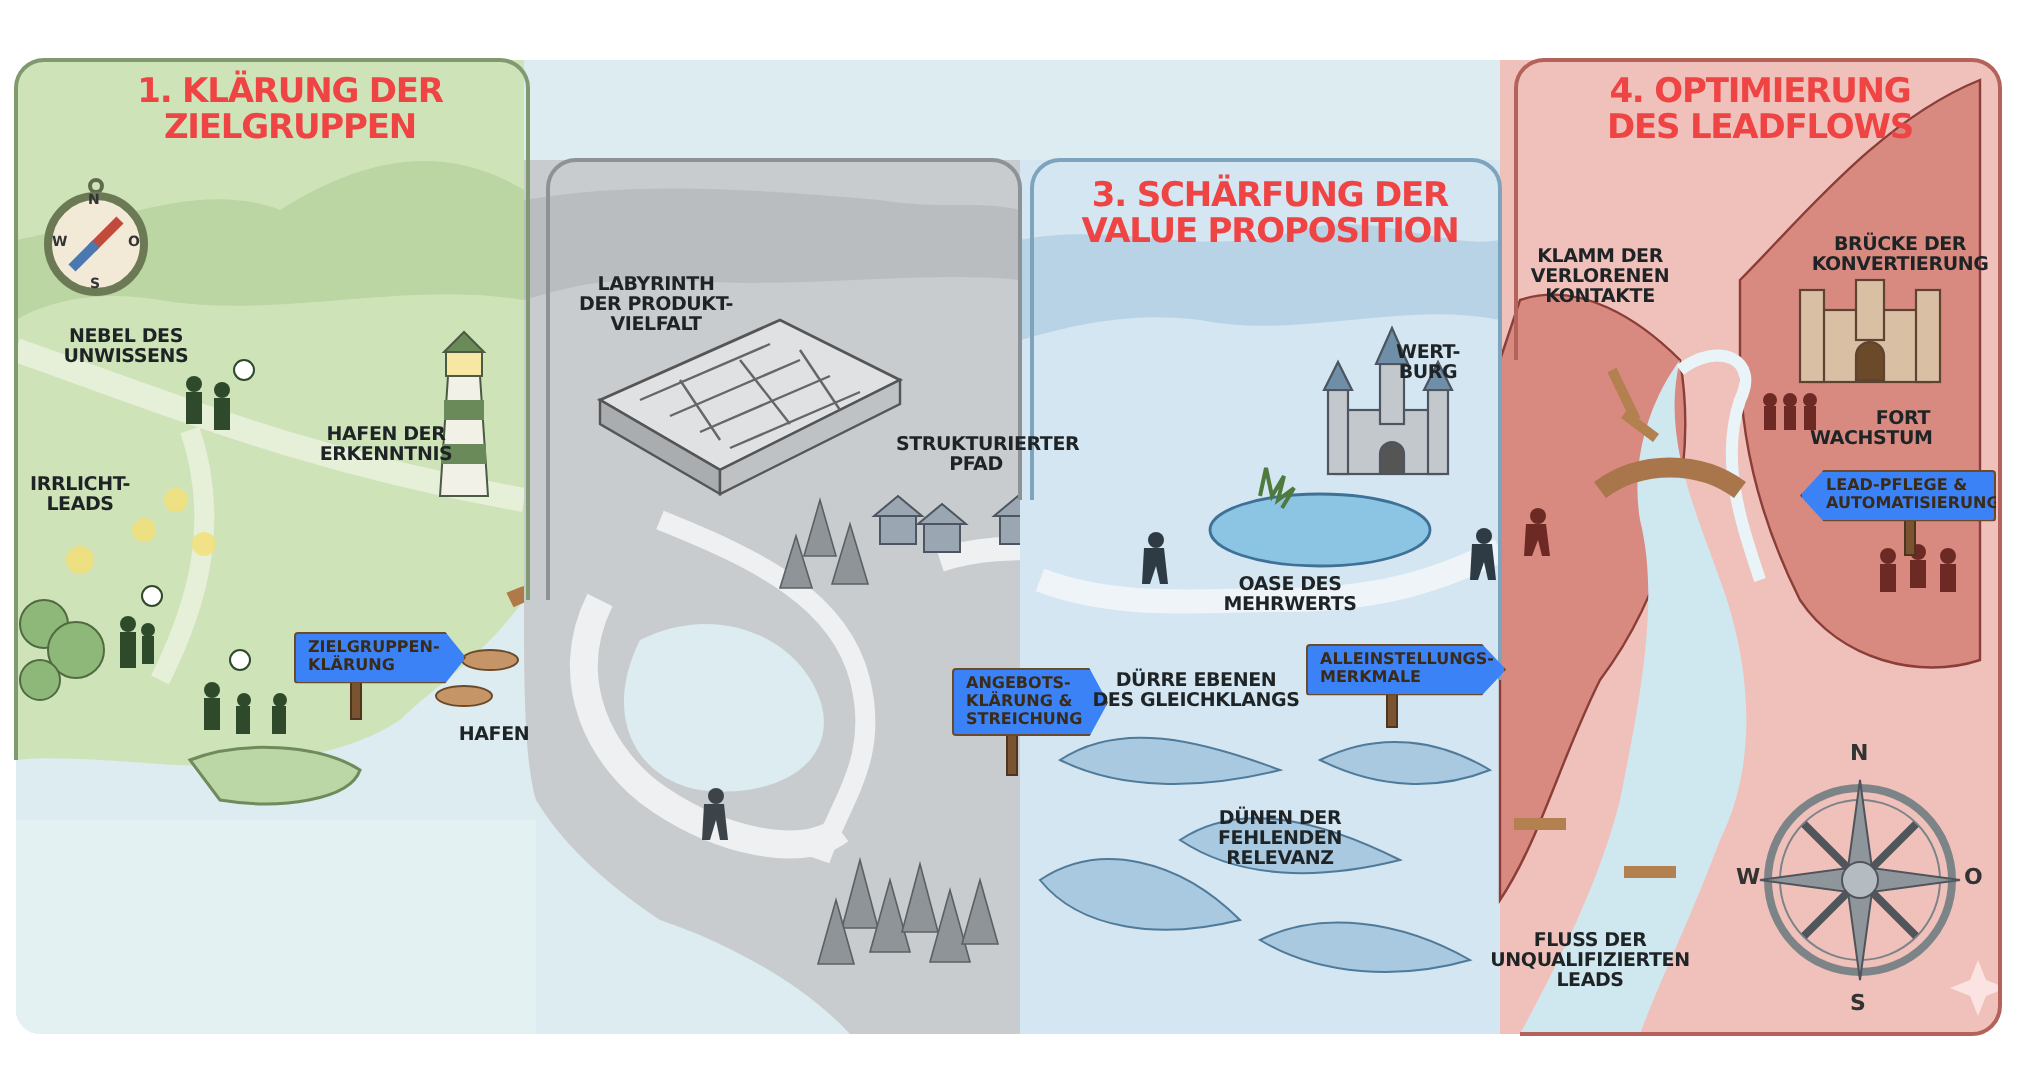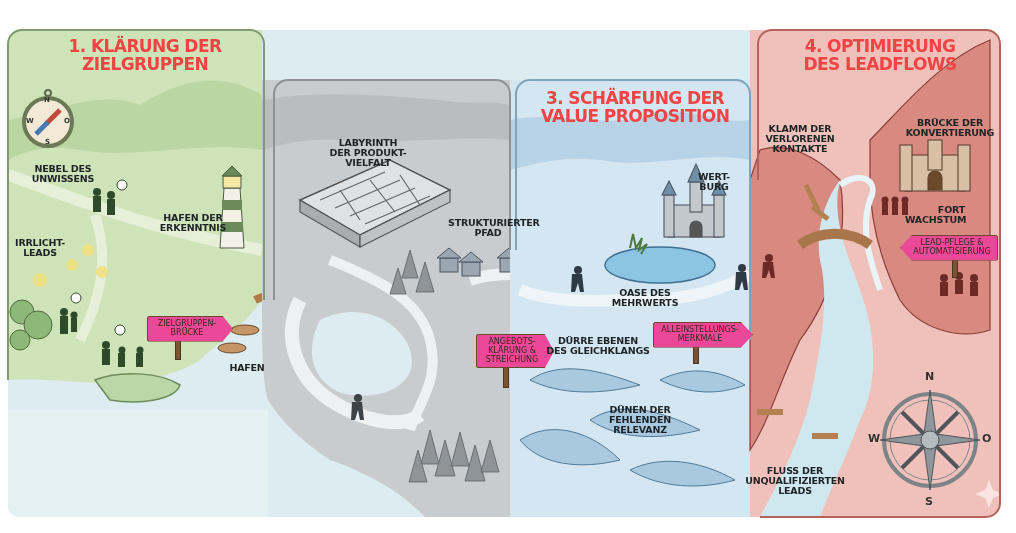--- a/index.html
+++ b/index.html
@@ -1,20 +1,20 @@
 <!DOCTYPE html>
 <html><head>
 <meta charset="utf-8">
 <style>
   html,body{margin:0;padding:0;background:#ffffff;}
   body{width:1016px;height:533px;position:relative;overflow:hidden;font-family:"DejaVu Sans",sans-serif;}
   #scene{position:absolute;left:0;top:0;width:1016px;height:533px;}
   .lbl{position:absolute;text-align:center;font-family:"DejaVu Sans",sans-serif;font-weight:bold;color:#1e2326;line-height:1.05;white-space:pre-line;font-size:9.5px;letter-spacing:-0.2px;}
   .title{position:absolute;text-align:center;font-family:"DejaVu Sans",sans-serif;font-weight:bold;color:#ef4444;line-height:1.05;white-space:pre-line;font-size:17px;letter-spacing:-0.6px;}
-  .sign{position:absolute;background:#ec4899;border:1.6px solid #6b4a2a;color:#3a2a18;font-family:"DejaVu Sans",sans-serif;font-weight:normal;font-size:8px;line-height:1.1;text-align:center;white-space:pre-line;padding:3px 6px;border-radius:2px;}
+  .sign{position:absolute;background:#3b82f6;border:1.6px solid #6b4a2a;color:#3a2a18;font-family:"DejaVu Sans",sans-serif;font-weight:bold;font-size:8px;line-height:1.1;text-align:left;white-space:pre-line;padding:3px 6px;border-radius:2px;}
   .sign.right{clip-path:polygon(0 0,88% 0,100% 50%,88% 100%,0 100%);padding-right:12px;}
   .sign.left{clip-path:polygon(12% 0,100% 0,100% 100%,12% 100%,0 50%);padding-left:12px;}
   .post{position:absolute;width:4px;background:#7a5430;border:1px solid #4e3520;}
   .compass-letter{position:absolute;font-family:"DejaVu Sans",sans-serif;font-weight:bold;color:#333;font-size:11px;}
 </style>
 </head>
 <body>
 
 <div id="scene">
 <svg width="1016" height="533" viewBox="0 0 1016 533">
@@ -237,24 +237,24 @@
 
 <div class="lbl" style="left:18px;top:164px;width:90px;">NEBEL DES
 UNWISSENS</div>
 <div class="lbl" style="left:10px;top:238px;width:60px;">IRRLICHT-
 LEADS</div>
 <div class="lbl" style="left:158px;top:213px;width:70px;">HAFEN DER
 ERKENNTNIS</div>
 <div class="lbl" style="left:222px;top:363px;width:50px;">HAFEN</div>
 <div class="post" style="left:175px;top:330px;height:28px;"></div>
 <div class="sign right" style="left:147px;top:316px;width:66px;">ZIELGRUPPEN-
-BRÜCKE</div>
-
-
-<div class="lbl" style="left:283px;top:138px;width:90px;margin-left:40px;">LABYRINTH
+KLÄRUNG</div>
+
+
+<div class="lbl" style="left:283px;top:138px;width:90px;">LABYRINTH
 DER PRODUKT-
 VIELFALT</div>
 <div class="lbl" style="left:448px;top:218px;width:80px;">STRUKTURIERTER
 PFAD</div>
 <div class="post" style="left:503px;top:360px;height:26px;"></div>
 <div class="sign right" style="left:476px;top:334px;width:58px;">ANGEBOTS-
 KLÄRUNG &amp;
 STREICHUNG</div>
 
 

